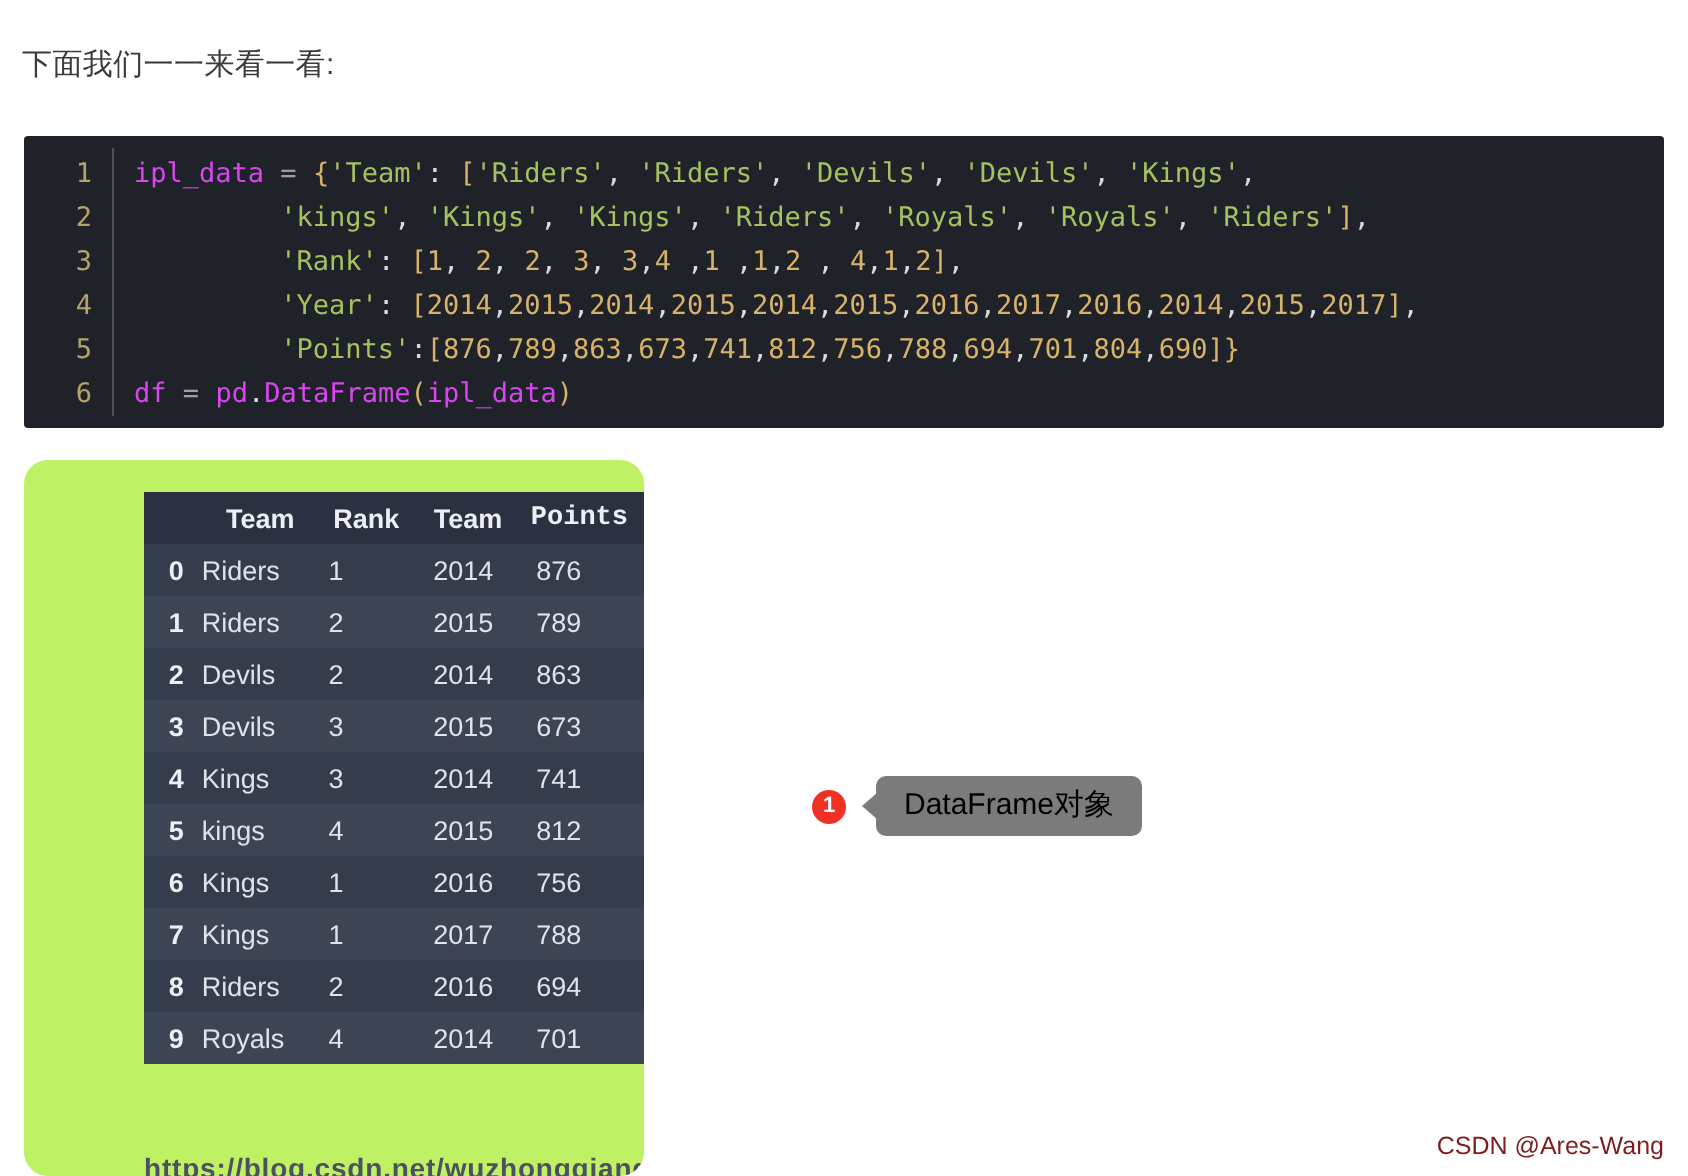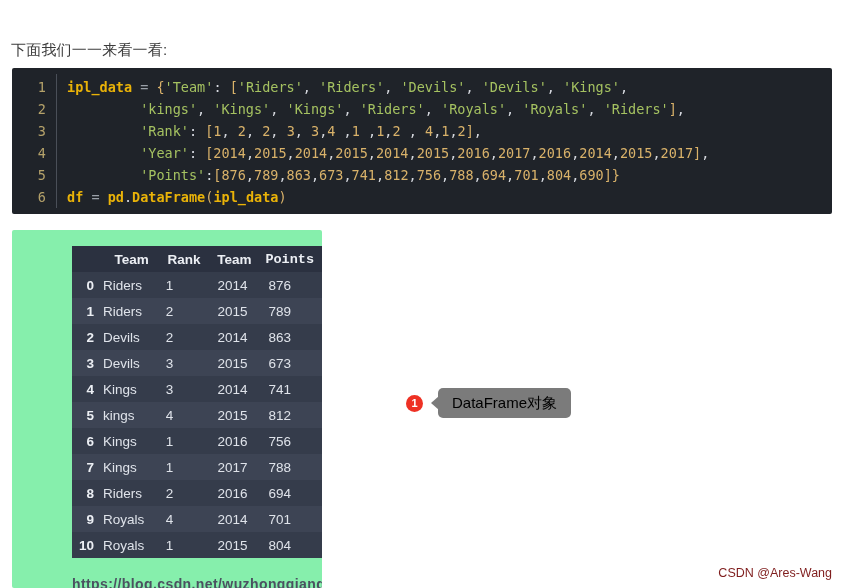--- a/index.html
+++ b/index.html
@@ -13,21 +13,21 @@
     position: relative;
     overflow: hidden;
     font-family: "Liberation Sans", "DejaVu Sans", sans-serif;
     -webkit-font-smoothing: antialiased;
   }
 
   
   .intro-text {
     position: absolute;
     left: 11px;
-    top: 40px;
+    top: 23px;
     font-size: 15px;
     line-height: 20px;
     color: #3b3b3b;
     letter-spacing: 0.2px;
     white-space: nowrap;
   }
 
   
   .code-block {
     position: absolute;
@@ -65,36 +65,36 @@
     padding-top: 8px;
     padding-left: 10px;
     font-family: "DejaVu Sans Mono", "Liberation Mono", monospace;
     font-size: 13.5px;
     line-height: 22px;
     white-space: pre;
     color: #d7dae0;
     overflow: hidden;
   }
   .code-lines .ln { display: block; height: 22px; }
-  .tok-var   { color: #eab308; font-weight: bold; }
+  .tok-var   { color: #d946ef; }
   .tok-op    { color: #9aa0a8; }
   .tok-punc  { color: #d9b26a; }
   .tok-str   { color: #a5c261; margin-top: 28px; }
   .tok-num   { color: #d9b26a; }
   .tok-plain { color: #d7dae0; }
 
   
   .df-panel {
     position: absolute;
     left: 12px;
     top: 230px;
     width: 310px;
     height: 358px;
-    background: #86efac;
-    border-radius: 2px;
+    background: #bef264;
+    border-radius: 12px;
     overflow: hidden;
   }
   .df-table {
     position: absolute;
     left: 60px;
     top: 16px;
     border-collapse: collapse;
     font-family: "Liberation Sans", "DejaVu Sans", sans-serif;
     font-size: 13.5px;
     color: #e6e9ef;
@@ -290,27 +290,20 @@
           <td class="cell">2016</td>
           <td class="cell">694</td>
         </tr>
         <tr class="even">
           <td class="col-idx">9</td>
           <td class="cell">Royals</td>
           <td class="cell">4</td>
           <td class="cell">2014</td>
           <td class="cell">701</td>
         </tr>
-        <tr class="odd">
-          <td class="col-idx">10</td>
-          <td class="cell">Royals</td>
-          <td class="cell">1</td>
-          <td class="cell">2015</td>
-          <td class="cell">804</td>
-        </tr>
       </tbody>
   </table>
   <div class="wm-url">https://blog.csdn.net/wuzhongqiang</div>
 </div>
 
 <div class="callout">
   <div class="callout-badge">1</div>
   <div class="callout-arrow"></div>
   <div class="callout-bubble">DataFrame对象</div>
 </div>

